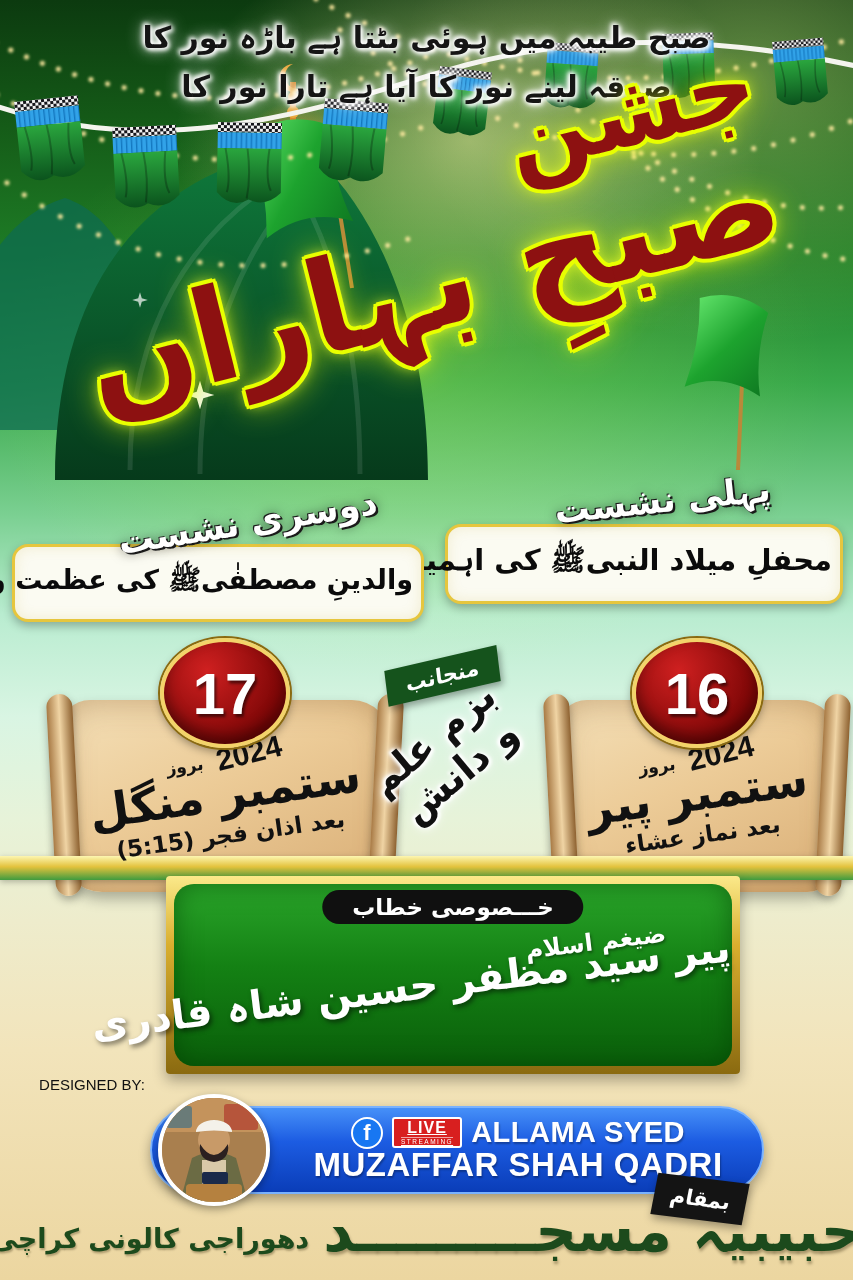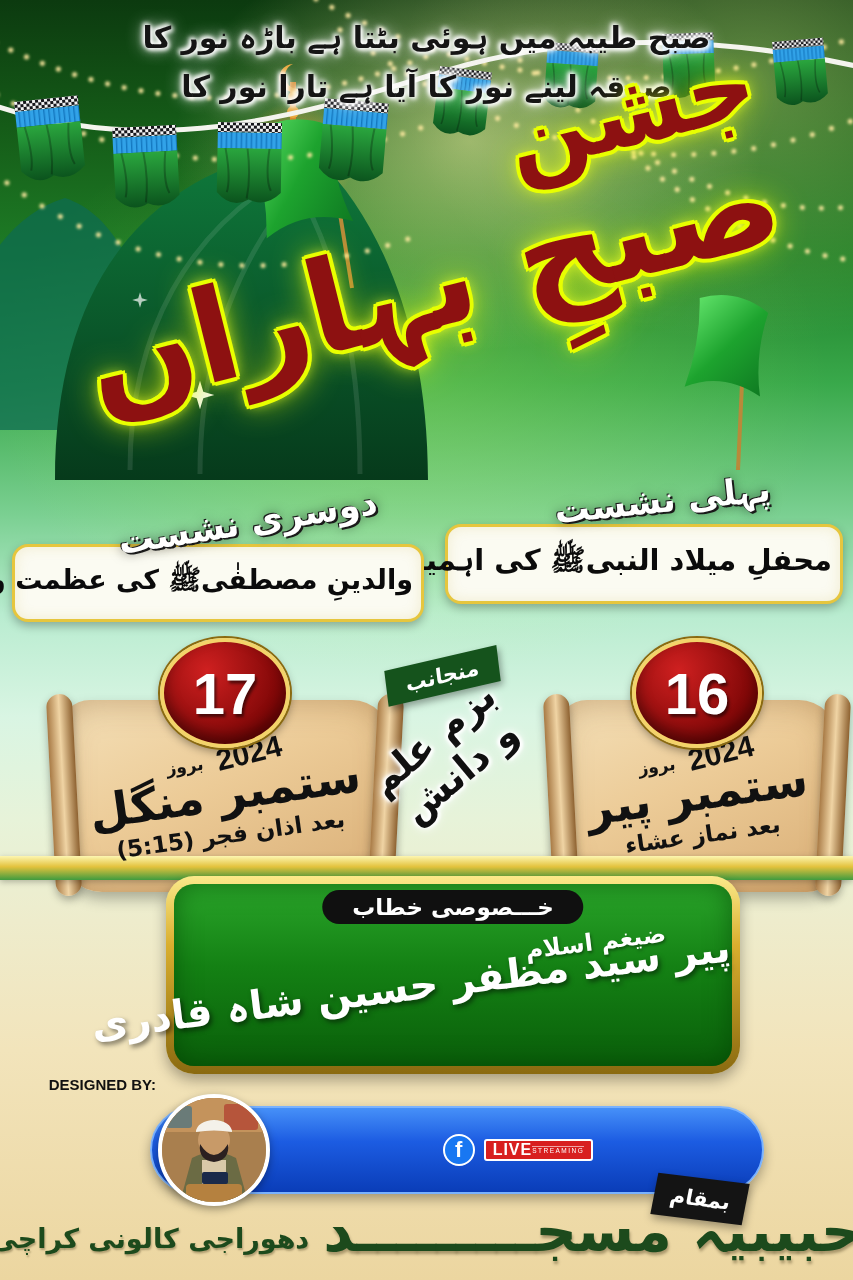--- a/index.html
+++ b/index.html
@@ -100,21 +100,21 @@
     transform:rotate(-40deg) translate(-6px,14px);
     text-shadow:0 0 7px #fff,0 0 13px #fff,2px 2px 3px #fff,-2px -2px 3px #fff;
   }
   
   .gold-band{
     position:absolute;top:856px;left:0;width:853px;height:24px;
     background:linear-gradient(180deg,#fdf6b0 0%,#e3c23c 45%,#3f9b3f 100%);
     box-shadow:0 2px 6px rgba(0,0,0,.25);
   }
   .banner{
-    position:absolute;top:876px;left:166px;width:574px;height:198px;border-radius:28px;
+    position:absolute;top:876px;left:166px;width:574px;height:198px;border-radius:4px;
     background:linear-gradient(180deg,#fbe98a 0%,#d9ae2e 35%,#8a6a10 100%);
     padding:8px;box-shadow:0 6px 14px rgba(0,0,0,.32);box-sizing:border-box;
   }
   .banner-inner{
     position:relative;width:100%;height:100%;border-radius:20px;
     background:linear-gradient(180deg,#2aa52a 0%,#148114 45%,#0a5f0a 100%);
     box-shadow:inset 0 0 26px rgba(0,60,0,.55);
   }
   .speech-tag{
     position:absolute;top:6px;left:50%;transform:translateX(-50%);
@@ -125,21 +125,21 @@
     position:absolute;top:44px;right:66px;color:#fff;font-size:24px;font-weight:bold;
     direction:rtl;transform:rotate(-7deg);text-shadow:1px 2px 3px rgba(0,0,0,.4);
   }
   .speaker{
     position:absolute;top:74px;left:0;width:100%;text-align:center;direction:rtl;
     color:#fff;font-size:40px;font-weight:bold;white-space:nowrap;letter-spacing:-1px;
     transform:rotate(-7deg);text-shadow:2px 3px 5px rgba(0,0,0,.5);
   }
   
   .designer{position:absolute;top:1076px;left:28px;width:128px;text-align:center;}
-  .designer-label{font-family:"Liberation Sans",sans-serif;font-size:15px;font-weight:bold;color:#101010;text-align:right;}
+  .designer-label{font-family:"Liberation Sans",sans-serif;font-size:15px;font-weight:normal;color:#101010;}
   .designer-card{
     margin-top:2px;background:#0b0b22;border-radius:14px;padding:5px 5px 7px;
     box-shadow:0 3px 7px rgba(0,0,0,.45);
   }
   .designer-name{font-family:"Liberation Serif",serif;font-style:italic;color:#fff;font-size:25px;line-height:1;}
   .designer-sub{font-family:"Liberation Serif",serif;font-style:italic;color:#fff;font-size:15px;letter-spacing:5px;margin-top:1px;}
   .designer-phone{
     margin-top:6px;background:#fff;border-radius:10px;padding:2px 0;
     font-family:"Liberation Sans",sans-serif;font-size:15.5px;font-weight:bold;color:#000;
   }
@@ -155,22 +155,22 @@
     box-sizing:border-box;
   }
   .fb-content{margin-left:122px;height:100%;display:flex;flex-direction:column;justify-content:center;align-items:center;color:#fff;font-family:"Liberation Sans",sans-serif;}
   .fb-row{display:flex;align-items:center;gap:9px;}
   .fb-circle{
     width:32px;height:32px;border-radius:50%;background:#1877f2;border:2px solid #fff;
     display:flex;align-items:center;justify-content:center;
     color:#fff;font-size:22px;font-weight:bold;line-height:1;box-sizing:border-box;
   }
   .live-badge{
-    display:inline-flex;align-items:center;background:#d81f1f;
-    border:2px solid #fff;border-radius:3px;padding:1px 7px 1px;line-height:1;
+    display:inline-flex;flex-direction:column;align-items:center;background:#d81f1f;
+    border:2px solid #fff;border-radius:3px;padding:1px 7px 1px;line-height:1;text-decoration:underline;
   }
   .live-word{font-size:16px;font-weight:bold;letter-spacing:1px;}
   .streaming-word{font-size:6.5px;letter-spacing:1.5px;border-top:1px solid rgba(255,255,255,.6);margin-top:1px;padding-top:1px;}
   .fb-line1{font-size:29px;font-weight:bold;letter-spacing:.5px;text-shadow:1px 2px 2px rgba(0,0,0,.3);}
   .fb-line2{font-size:33px;font-weight:bold;letter-spacing:.5px;margin-top:-3px;text-shadow:1px 2px 2px rgba(0,0,0,.3);}
   
   .venue-tag{
     position:absolute;top:1178px;left:654px;background:#141414;color:#fff;direction:rtl;
     font-size:21px;font-weight:bold;padding:9px 16px;transform:rotate(7deg) skewX(-4deg);
     box-shadow:2px 4px 8px rgba(0,0,0,.35);
@@ -360,21 +360,23 @@
         <rect x="40" y="74" width="26" height="12" rx="2" fill="#1a2a4a"></rect>
       </svg>
     </div>
     <div class="fb-content">
       <div class="fb-row">
         <span class="fb-circle">f</span>
         <span class="live-badge">
           <span class="live-word">LIVE</span>
           <span class="streaming-word">STREAMING</span>
         </span>
+        <span class="fb-line1">ALLAMA SYED</span>
       </div>
+      <div class="fb-line2">MUZAFFAR SHAH QADRI</div>
     </div>
   </div>
 
   <span class="venue-tag">بمقام</span>
   <div class="venue">
     <span class="venue-masjid">حبیبیہ مسجـــــــــد</span>
     <span class="venue-address">دھوراجی کالونی کراچی</span>
   </div>
 
 </div>

